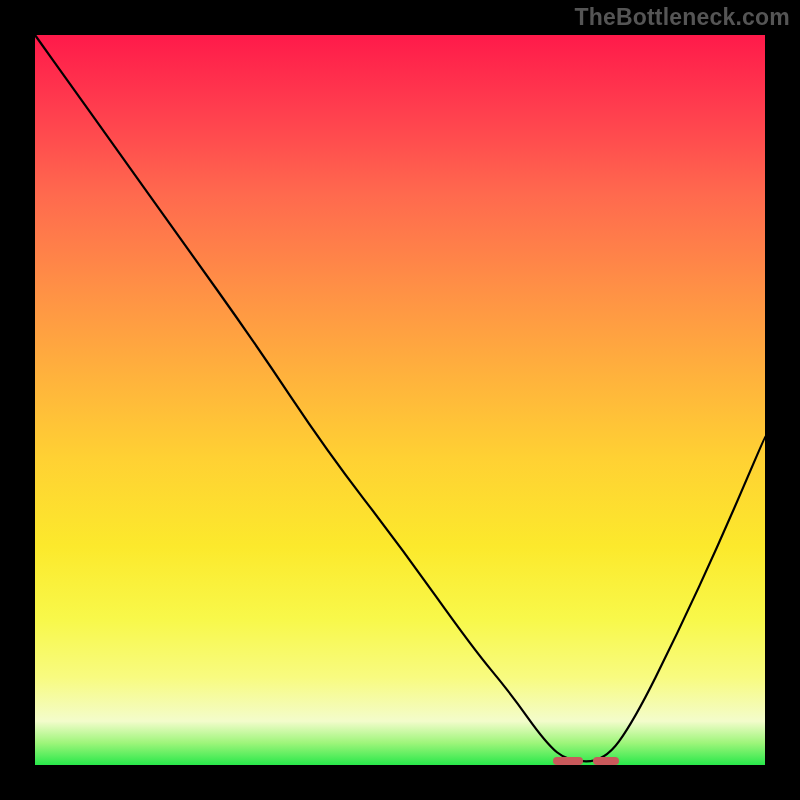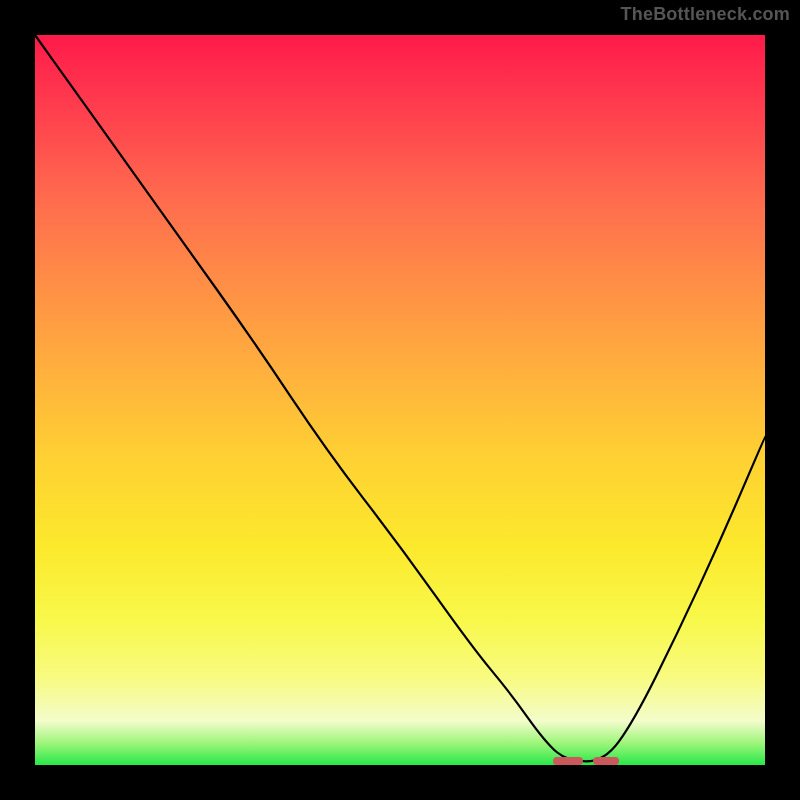--- a/index.html
+++ b/index.html
@@ -14,21 +14,21 @@
   .wrap {
     position: relative;
     width: 800px;
     height: 800px;
   }
   .brand {
     position: absolute;
     top: 4px;
     right: 10px;
     color: #555;
-    font-size: 18px;
+    font-size: 23px;
     font-weight: bold;
     letter-spacing: 0.2px;
   }
   .plot {
     position: absolute;
     left: 35px;
     top: 35px;
     width: 730px;
     height: 730px;
     

